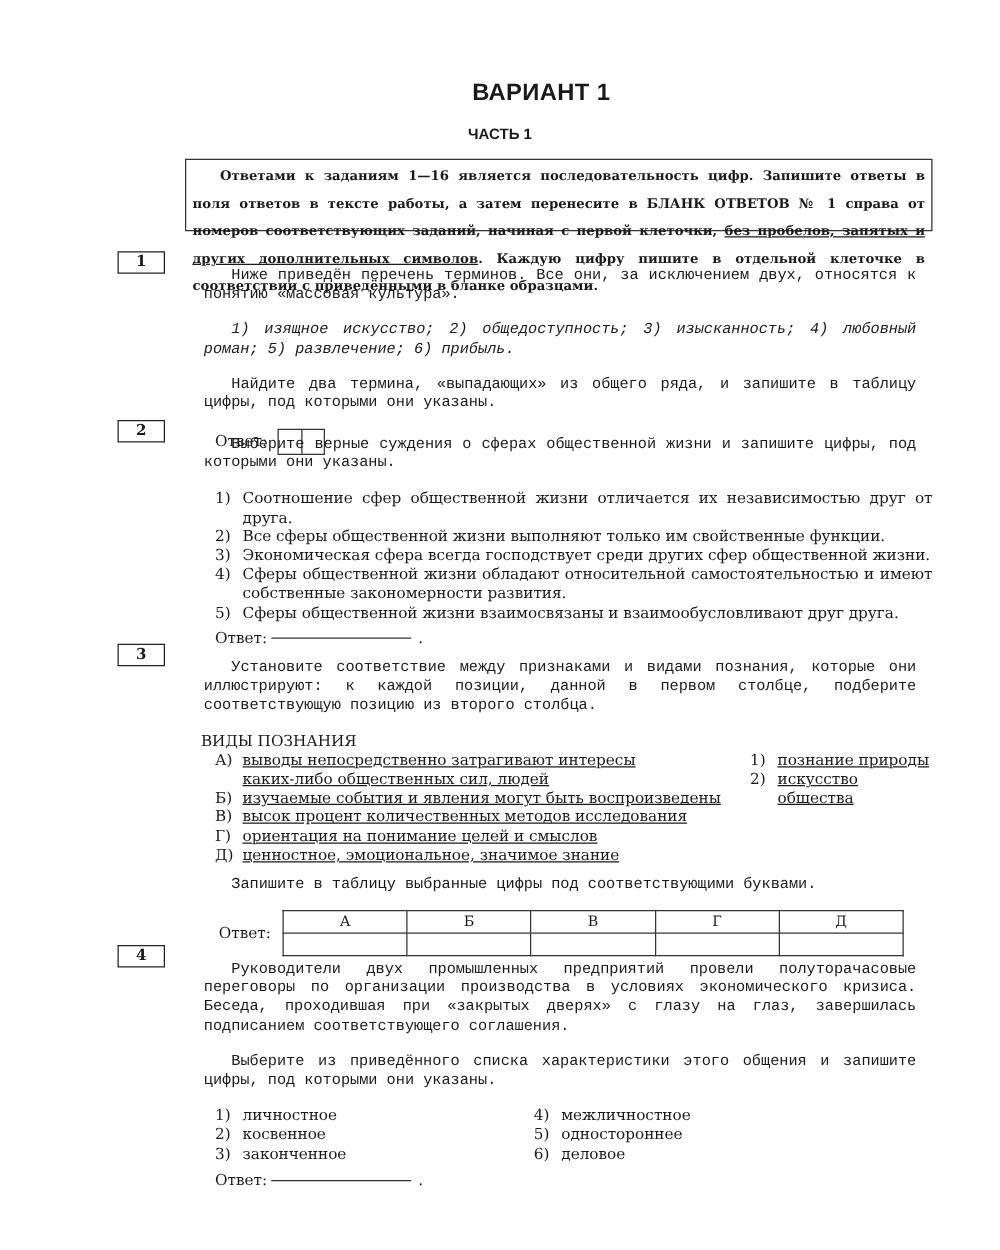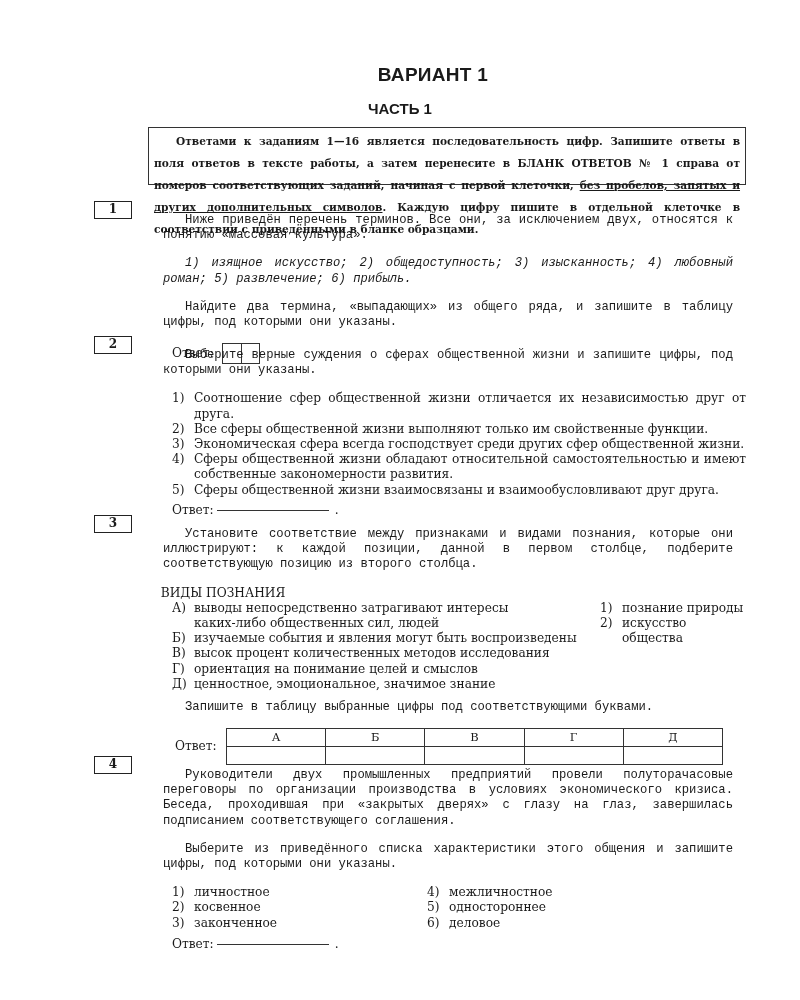--- a/index.html
+++ b/index.html
@@ -9,21 +9,21 @@
       color: #1a1a1a;
     }
     .page-title {
       position: absolute; left: 0; width: 800px; top: 64px;
       text-align: center; font-family: "Liberation Sans", "DejaVu Sans", sans-serif;
       font-weight: bold; font-size: 19px; letter-spacing: 0.3px; padding-left: 33px;
     }
     .part-title {
       position: absolute; left: 0; width: 800px; top: 100px;
       text-align: center; font-family: "Liberation Sans", "DejaVu Sans", sans-serif;
-      font-weight: bold; font-size: 15px;
+      font-weight: bold; font-size: 12px;
     }
     .instructions {
       position: absolute; left: 148px; top: 127px; width: 598px; height: 58px;
       border: 1.5px solid #333; box-sizing: border-box;
       padding: 2px 5px; font-size: 10.6px; line-height: 22px; font-weight: bold;
       text-align: justify; text-align-last: left;
     }
     .instructions .indent { display: inline-block; width: 22px; }
     .instructions u { text-decoration: underline; }
 
@@ -54,21 +54,21 @@
     .numlist.indented { padding-left: 22px; }
 
     .match-head { display: flex; margin-top: 4px; }
     .match-head .h1 { flex: 1; text-align: center; padding-right: 70px; }
     .match-head .h2 { width: 146px; text-align: center; }
     .match { display: flex; }
     .match .left { flex: 1; padding-left: 22px; }
     .match .right { width: 146px; }
     .match .row { display: flex; }
     .match .row .n { width: 22px; flex: 0 0 22px; }
-    .match .row .t { flex: 1; }
+    .match .row .t { flex: 1; text-decoration: underline; }
 
     .grid-answer { display: flex; align-items: center; margin-top: 6px; }
     .grid-answer .answer-label { width: 76px; padding-left: 25px; box-sizing: border-box; margin: 0; }
     table.letters { border-collapse: collapse; width: 497px; }
     table.letters td { border: 1px solid #333; height: 17px; text-align: center; font-size: 11.5px; width: 20%; padding: 0; }
 
     .two-col { display: flex; padding-left: 22px; }
     .two-col .col { width: 255px; }
     .two-col .row { display: flex; }
     .two-col .row .n { width: 22px; flex: 0 0 22px; }

